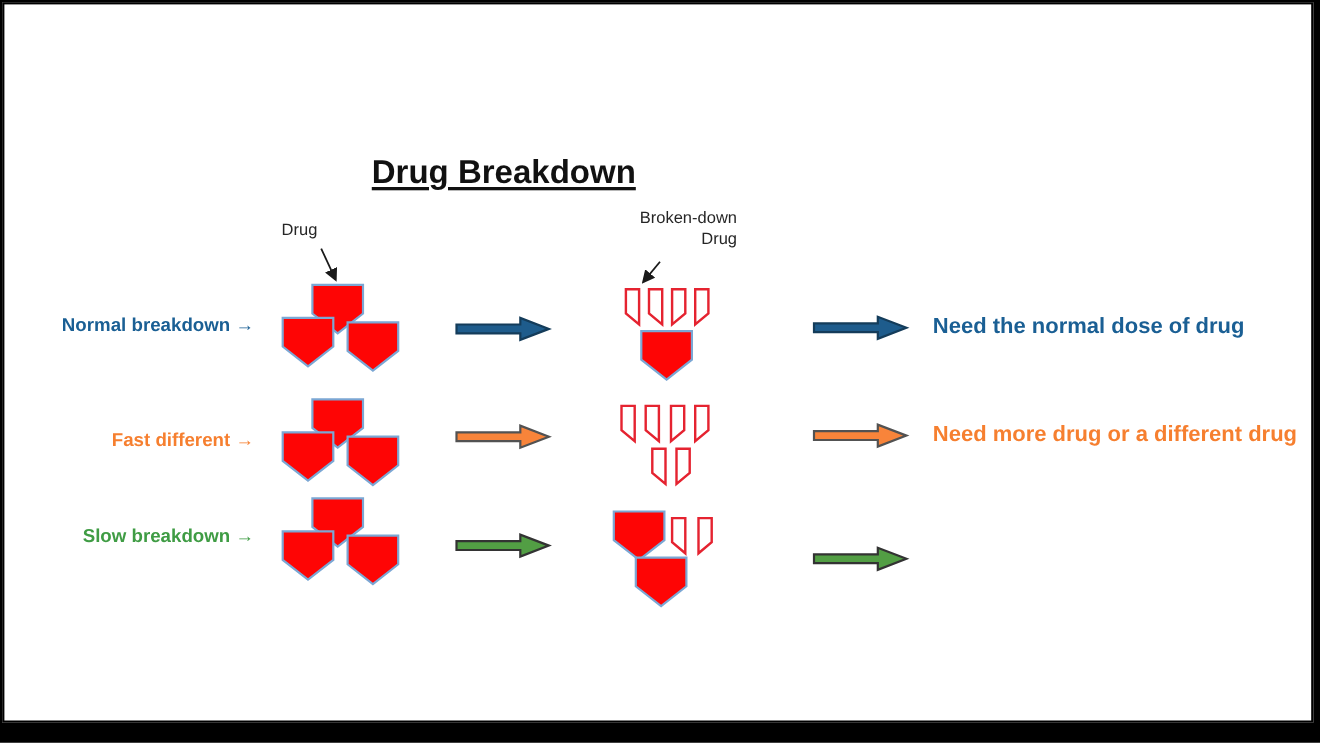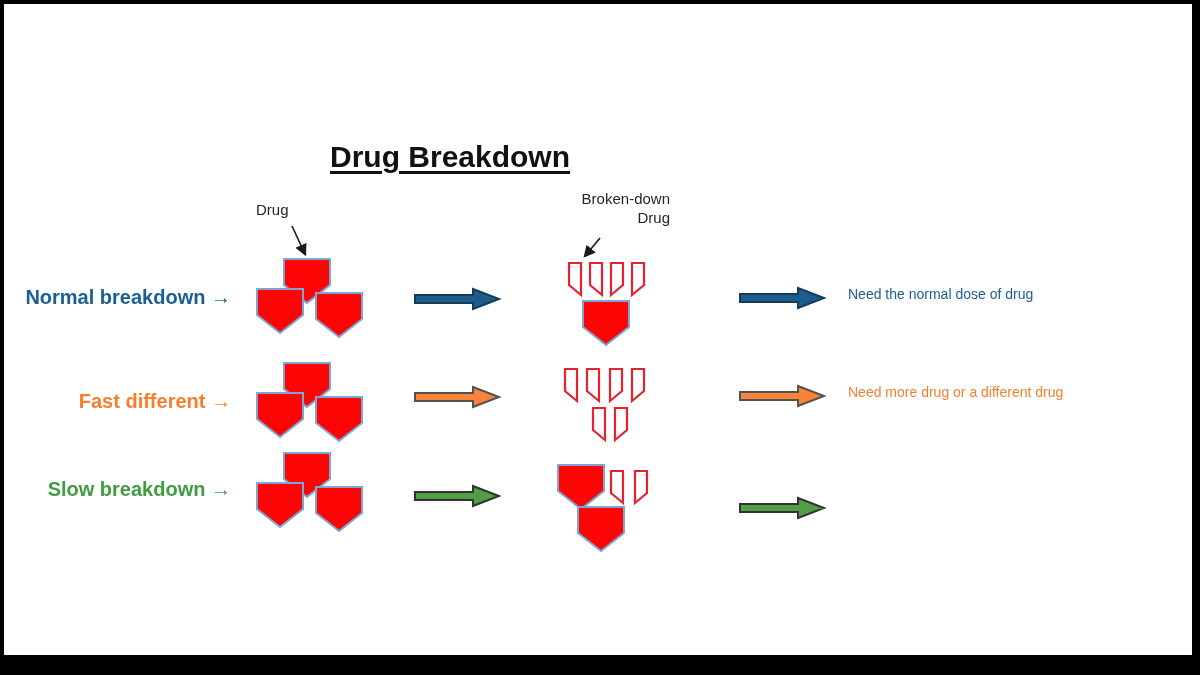--- a/index.html
+++ b/index.html
@@ -1,30 +1,30 @@
 <!DOCTYPE html>
 <html style="--color-red: #fe0505; --color-pentagon_stroke: #7ba7d4; --color-piece_stroke: #e52330; --color-border: #000000; --color-background: #ffffff; --row0-color: #1a5f94; --row0-fill: #1e5c8c; --row0-stroke: #143c5a; --row1-color: #f67f2f; --row1-fill: #f8843a; --row1-stroke: #525252; --row2-color: #3f9c44; --row2-fill: #529e44; --row2-stroke: #333333;"><head>
 <meta charset="utf-8">
 <style>
   html,body{margin:0;padding:0;}
   body{font-family:"Liberation Sans", sans-serif; background:#000;}
   .stage{position:relative;width:1200px;height:675px;background:#000;overflow:hidden;}
   .slide-bg{position:absolute;left:2px;top:2px;width:1192px;height:655px;background:#fff;
             border:2px solid #000;box-sizing:border-box;}
   .abs{position:absolute;}
-  .title{position:absolute;left:330px;top:140px;width:256px;margin:0;text-align:left;
+  .title{position:absolute;left:330px;top:140px;width:256px;margin:0;text-align:center;
          font-size:30px;font-weight:700;color:#111;text-decoration:underline;
          text-decoration-thickness:3px;text-underline-offset:4px;letter-spacing:0px;}
   .callout{position:absolute;font-size:15px;font-weight:400;color:#262626;line-height:19px;}
   .drug-label{left:256px;top:200px;}
   .broken-label{left:548px;top:189px;width:122px;text-align:right;}
   .leaders{position:absolute;left:0;top:0;pointer-events:none;}
   .row-label{position:absolute;left:5px;width:226px;text-align:right;
-             font-size:20px;font-weight:700;white-space:nowrap;}
-  .result{position:absolute;left:848px;font-size:14px;font-weight:400;white-space:nowrap;}
+             font-size:17px;font-weight:700;white-space:nowrap;}
+  .result{position:absolute;left:848px;font-size:20px;font-weight:700;white-space:nowrap;}
   .c-row0{color:var(--row0-color);}
   .c-row1{color:var(--row1-color);}
   .c-row2{color:var(--row2-color);}
   .a-row0 polygon{fill:var(--row0-fill);stroke:var(--row0-stroke);}
   .a-row1 polygon{fill:var(--row1-fill);stroke:var(--row1-stroke);}
   .a-row2 polygon{fill:var(--row2-fill);stroke:var(--row2-stroke);}
   .block-arrow polygon{stroke-width:2;stroke-linejoin:miter;}
   .pent{fill:var(--color-red);stroke:var(--color-pentagon_stroke);stroke-width:2;stroke-linejoin:miter;}
   .piece{fill:#ffffff;stroke:var(--color-piece_stroke);stroke-width:2.2;stroke-linejoin:miter;}
   .leader-line{stroke:#1a1a1a;stroke-width:1.6;fill:none;}

